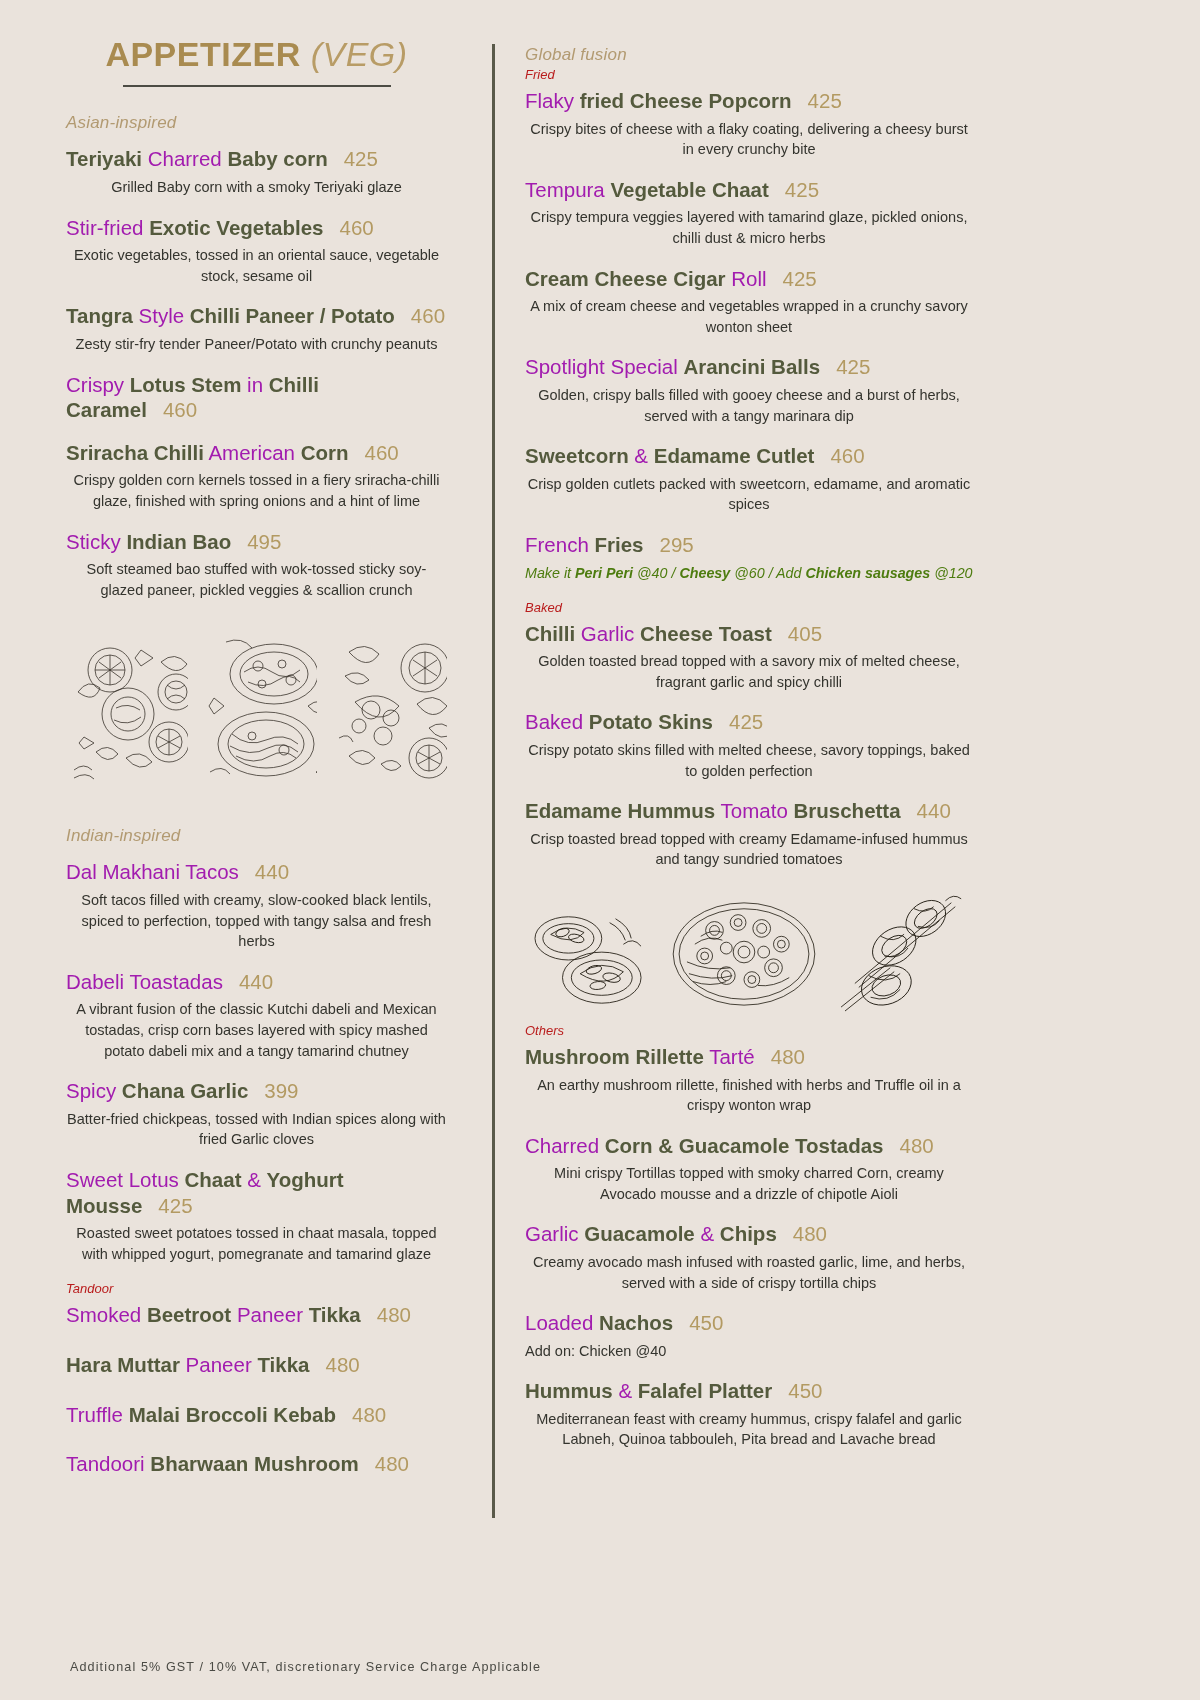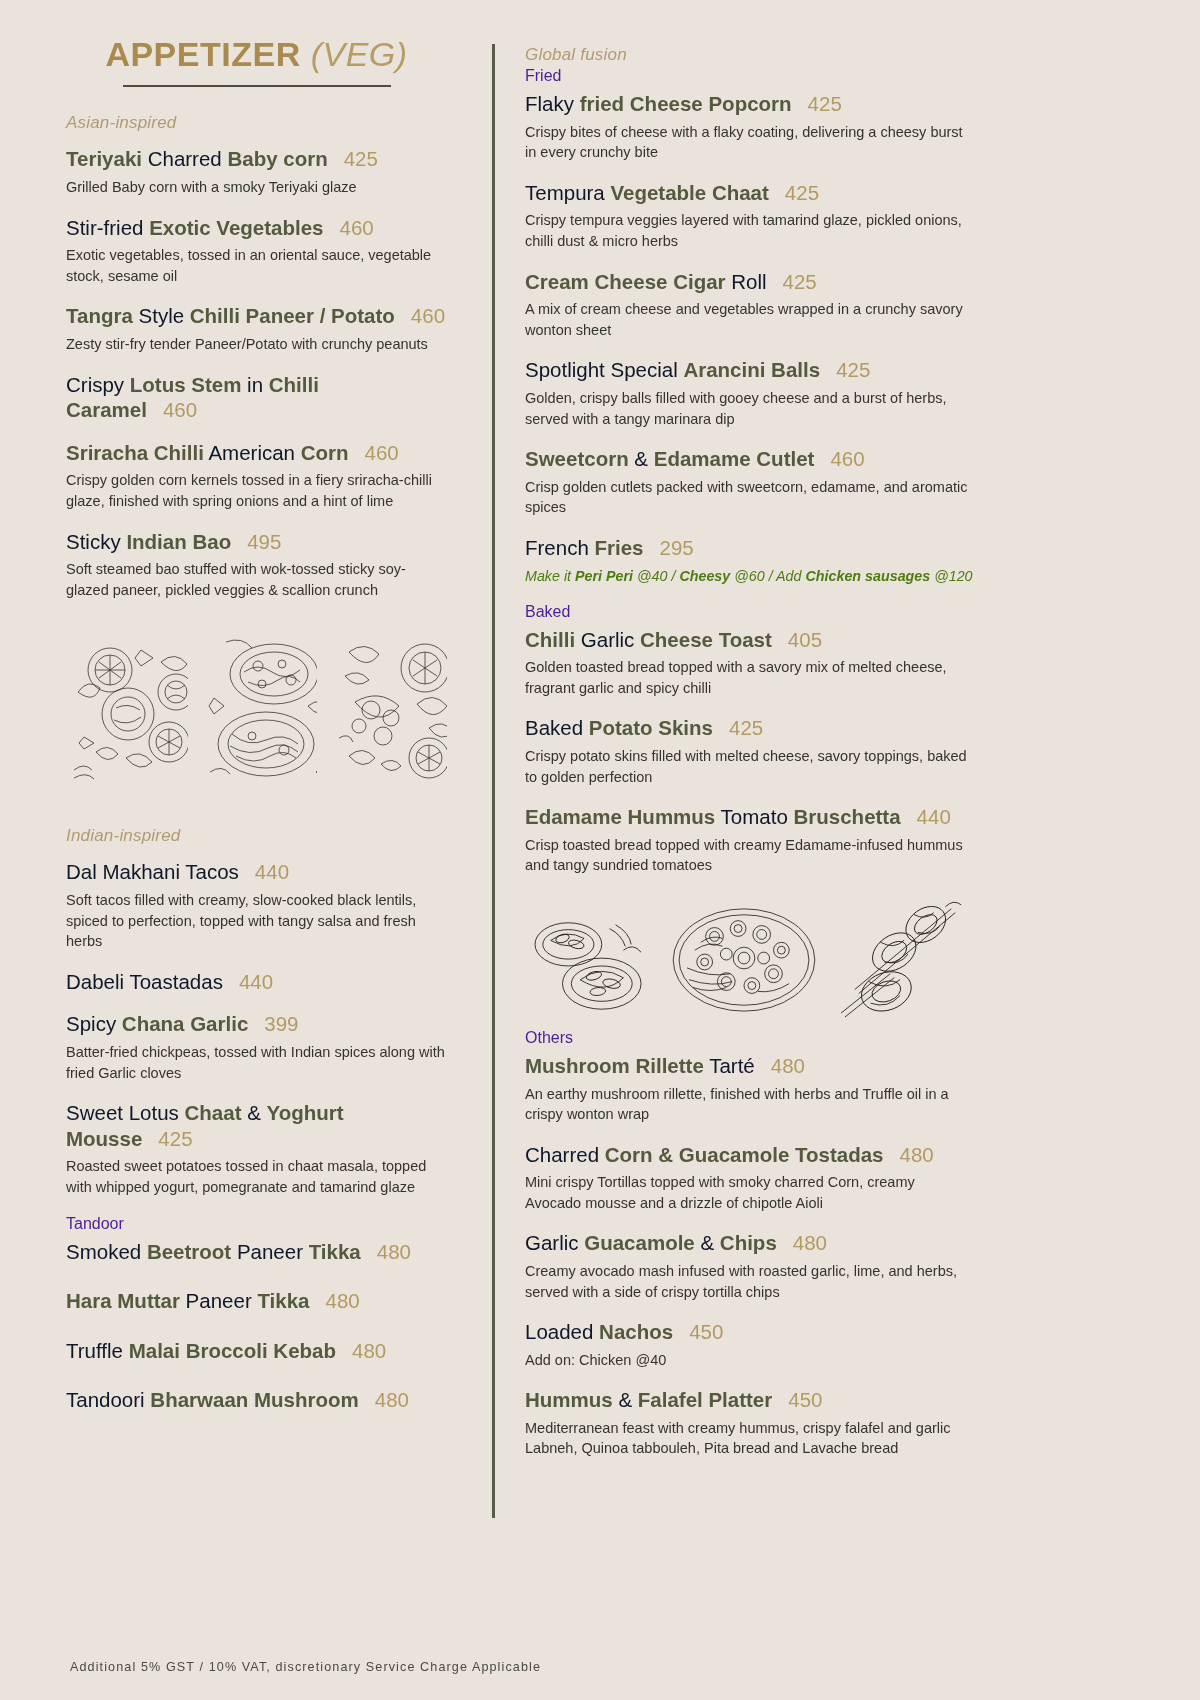--- a/index.html
+++ b/index.html
@@ -77,56 +77,58 @@
   
   .group-head {
     font-style: italic;
     font-size: 17px;
     color: #b29a71;
     margin: 0 0 13px 0;
     letter-spacing: 0.2px;
   }
   .group-head.tight { margin-bottom: 2px; }
   .sub-head {
-    font-size: 16px;
-    color: #4c1d95;
+    font-style: italic;
+    font-size: 13px;
+    color: #b91c1c;
     margin: 0 0 6px 0;
   }
 
   
   .dish { margin: 0 0 17px 0; }
   .dish.last { margin-bottom: 0; }
   .dish-title {
     font-size: 20.5px;
     color: #5e6247;
     line-height: 1.25;
     margin: 0 0 5px 0;
     font-weight: 300;
   }
   .dish-title .b {
     font-weight: bold;
     color: #545a3d;
   }
   .dish-title .n {
     font-weight: normal;
-    color: #0f172a;
+    color: #a21caf;
   }
   .price {
     color: #b39a62;
     font-weight: normal;
     font-size: 20.5px;
     margin-left: 16px;
     white-space: nowrap;
   }
   .dish-desc {
     font-size: 14.5px;
     line-height: 1.42;
     color: #34342e;
     margin: 0;
     max-width: 470px;
+    text-align: center;
   }
   .col-right .dish-desc { max-width: 468px; }
   .dish-note {
     font-size: 14.3px;
     font-style: italic;
     line-height: 1.4;
     color: #4d7c0f;
     margin: 0;
     max-width: 468px;
   }
@@ -304,20 +306,21 @@
       <div>
         <div class="group-head">Indian-inspired</div>
 
         <div class="dish">
           <div class="dish-title"><span class="n">Dal Makhani Tacos</span><span class="price">440</span></div>
           <p class="dish-desc">Soft tacos filled with creamy, slow-cooked black lentils, spiced to perfection, topped with tangy salsa and fresh herbs</p>
         </div>
 
         <div class="dish">
           <div class="dish-title"><span class="n">Dabeli Toastadas</span><span class="price">440</span></div>
+          <p class="dish-desc">A vibrant fusion of the classic Kutchi dabeli and Mexican tostadas, crisp corn bases layered with spicy mashed potato dabeli mix and a  tangy tamarind chutney</p>
         </div>
 
         <div class="dish">
           <div class="dish-title"><span class="n">Spicy </span><span class="b">Chana Garlic</span><span class="price">399</span></div>
           <p class="dish-desc">Batter-fried chickpeas, tossed with Indian spices along with fried Garlic cloves</p>
         </div>
 
         <div class="dish">
           <div class="dish-title"><span class="n">Sweet Lotus </span><span class="b">Chaat</span><span class="n"> &amp; </span><span class="b">Yoghurt Mousse</span><span class="price">425</span></div>
           <p class="dish-desc">Roasted sweet potatoes tossed in chaat masala, topped with whipped yogurt, pomegranate and tamarind glaze</p>

